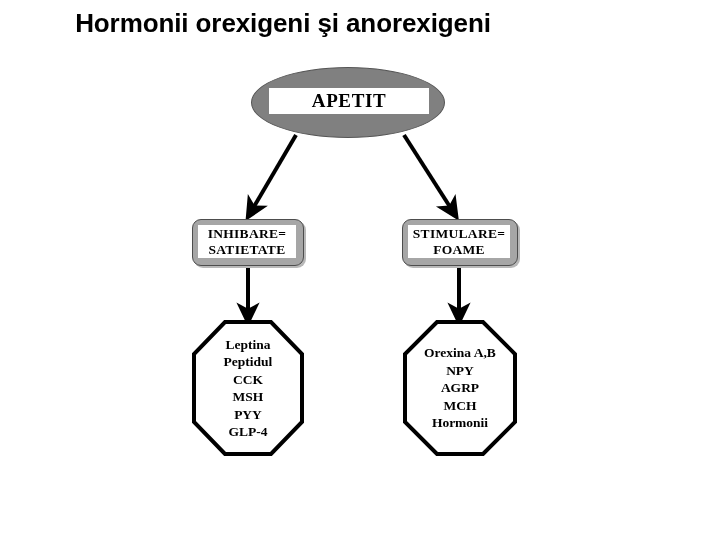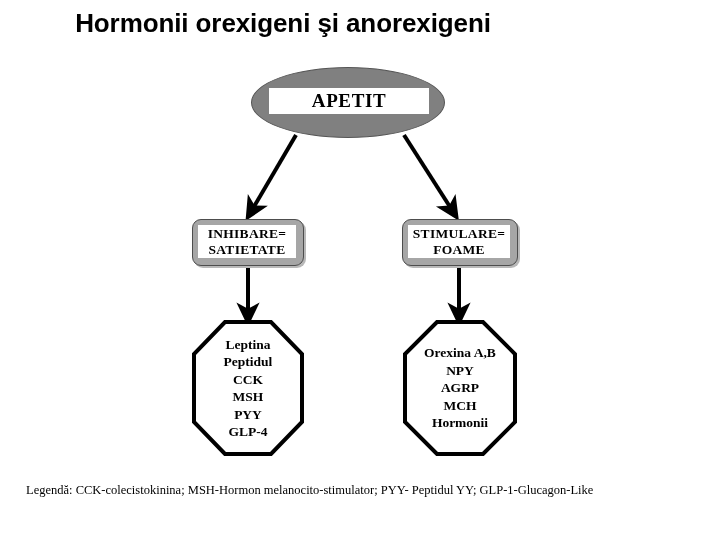--- a/index.html
+++ b/index.html
@@ -205,16 +205,15 @@
     <div class="octagon-text">
       <span>Orexina A,B</span>
       <span>NPY</span>
       <span>AGRP</span>
       <span>MCH</span>
       <span>Hormonii</span>
     </div>
   </div>
 
   <div class="legend">
-    <div class="line">Legendă: CCK-colecistokinina; MSH-Hormon melanocito-stimulator; PYY- Peptidul YY; GLP-1-Glucagon-Like</div>
   </div>
 
 </div>
 
 </body></html>

